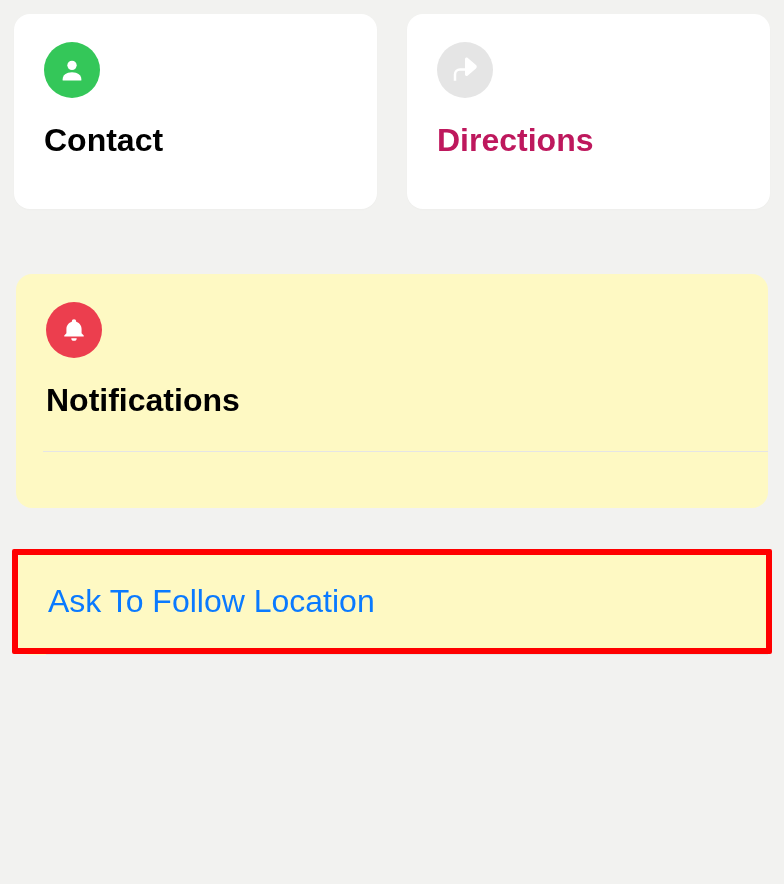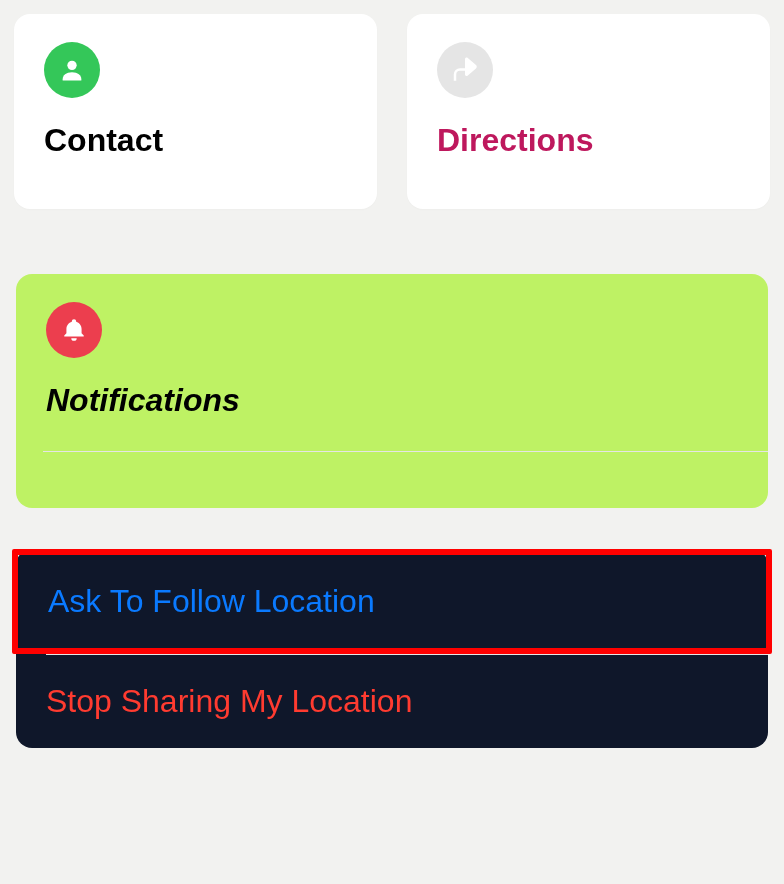--- a/index.html
+++ b/index.html
@@ -47,26 +47,25 @@
     .card-title {
       font-size: 32px;
       font-weight: 700;
       color: #000;
     }
     .card-title-disabled {
       color: #be185d;
       font-weight: 600;
     }
     .notifications-card {
-      background: #bef264;
+      background: #fef9c3;
       border-radius: 16px;
       padding: 28px 30px 28px 30px;
       margin: 0 2px;
       margin-bottom: 45px;
-      font-style: italic;
     }
     .notifications-card .card-icon {
       margin-bottom: 24px;
     }
     .notifications-title {
       font-size: 32px;
       font-weight: 700;
       color: #000;
       margin-bottom: 32px;
     }
@@ -77,21 +76,21 @@
       margin-right: -30px;
       margin-bottom: 28px;
     }
     .add-link {
       font-size: 32px;
       font-weight: 400;
       color: #0a7aff;
       cursor: pointer;
     }
     .actions-card {
-      background: #0f172a;
+      background: #fef9c3;
       border-radius: 16px;
       margin: 0 2px;
     }
     .action-item {
       padding: 28px 30px;
       font-size: 32px;
       font-weight: 400;
       cursor: pointer;
     }
     .action-blue {
@@ -150,14 +149,13 @@
   </div>
   <div class="notifications-title">Notifications</div>
   <div class="divider"></div>
 </div>
 
 <div class="actions-card">
   <div class="highlight-box">
     <div class="action-item action-blue">Ask To Follow Location</div>
   </div>
   <div class="action-divider"></div>
-  <div class="action-item action-red-text">Stop Sharing My Location</div>
 </div>
 
 </body></html>

